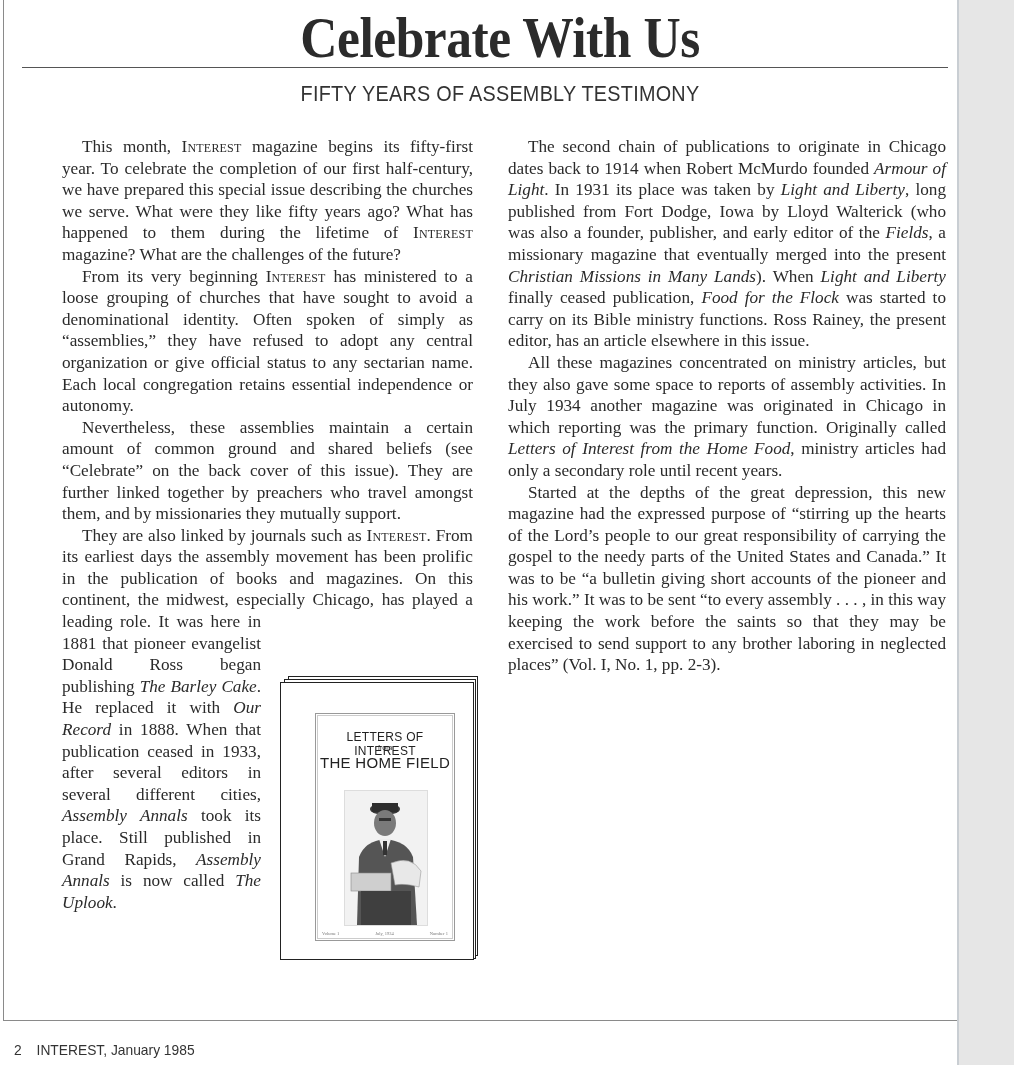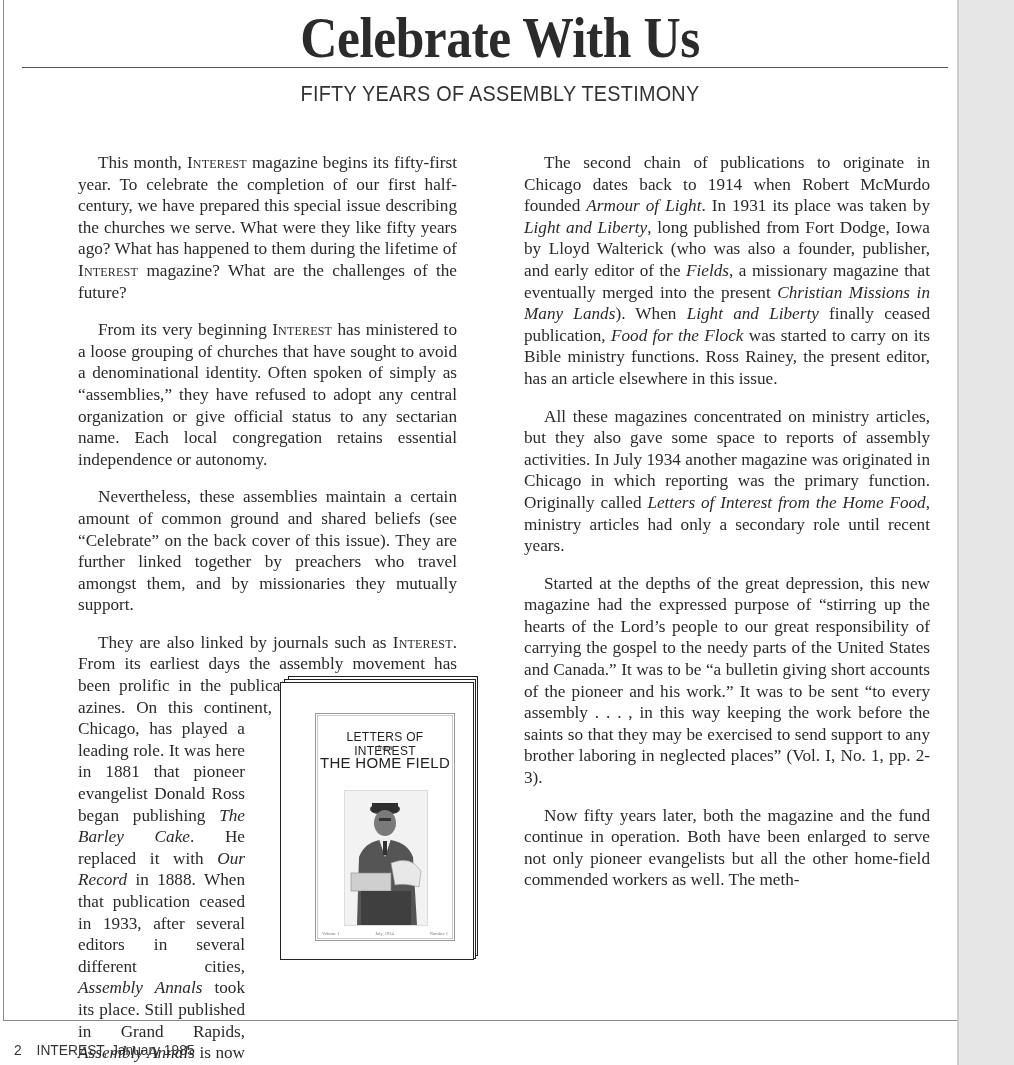--- a/index.html
+++ b/index.html
@@ -4,21 +4,21 @@
 <style>
   html, body { margin:0; padding:0; }
   body { width:1014px; height:1065px; position:relative; background:#ffffff; overflow:hidden; font-family:"Liberation Serif", "DejaVu Serif", serif; color:#2a2a2a; }
   .side-panel { position:absolute; left:957px; top:0; width:57px; height:1065px; background:#e6e6e6; border-left:2px solid #c9ced3; box-sizing:border-box; }
   .frame-left { position:absolute; left:3px; top:0; width:1px; height:1020px; background:#8a8a8a; }
   .frame-bottom { position:absolute; left:3px; top:1020px; width:954px; height:1px; background:#8a8a8a; }
   .title { position:absolute; left:0; width:1000px; top:6px; text-align:center; font-family:"Liberation Serif", "DejaVu Serif", serif; font-weight:bold; font-size:56px; letter-spacing:-0.5px; color:#2b2b2b; transform:scaleX(0.92); transform-origin:center; }
   .rule { position:absolute; left:22px; top:67px; width:926px; height:1px; background:#555; }
   .subtitle { position:absolute; left:0; width:1000px; top:81px; text-align:center; font-family:"Liberation Sans", "DejaVu Sans", sans-serif; font-weight:normal; font-size:22px; letter-spacing:0.3px; color:#333; transform:scaleX(0.9); transform-origin:center; }
   .col { position:absolute; top:136px; font-size:17.2px; line-height:21.6px; text-align:justify; color:#2a2a2a; }
-  .col p { margin:16px; text-indent:20px; }
+  .col p { margin:0; text-indent:20px; }
   .col-left { left:62px; width:411px; }
   .col-right { left:508px; width:438px; }
   .sc { font-variant:small-caps; letter-spacing:0.2px; }
   .wrap-float { float:right; width:206px; height:338px; margin:10px -6px 0 12px; }
   em, i { font-style:italic; }
   .footer { position:absolute; left:14px; top:1041px; font-family:"Liberation Sans", "DejaVu Sans", sans-serif; font-size:15px; color:#333; transform:scaleX(0.92); transform-origin:left; }
   .footer .pg { margin-right:12px; }
   
   .mag { position:absolute; left:280px; top:672px; width:200px; height:290px; }
   .mag .sheet { position:absolute; border:1.5px solid #222; background:#fff; }
@@ -45,21 +45,20 @@
   <p>This month, <span class="sc">Interest</span> magazine begins its fifty-first year. To celebrate the completion of our first half-century, we have prepared this special issue describ­ing the churches we serve. What were they like fifty years ago? What has happened to them during the lifetime of <span class="sc">Interest</span> magazine? What are the chal­lenges of the future?</p>
   <p>From its very beginning <span class="sc">Interest</span> has ministered to a loose grouping of churches that have sought to avoid a denominational identity. Often spoken of simply as “assemblies,” they have refused to adopt any central organization or give official status to any sectarian name. Each local congregation retains es­sential independence or autonomy.</p>
   <p>Nevertheless, these assemblies maintain a certain amount of common ground and shared beliefs (see “Celebrate” on the back cover of this issue). They are further linked together by preachers who travel amongst them, and by missionaries they mutually support.</p>
   <p>They are also linked by journals such as <span class="sc">Interest</span>. From its earliest days the assembly movement has been prolific in the publication of books and mag­azines. On this continent, the midwest, especially <span class="wrap-float"></span>Chicago, has played a leading role. It was here in 1881 that pioneer evan­gelist Donald Ross began publishing <em>The Barley Cake</em>. He replaced it with <em>Our Record</em> in 1888. When that publication ceased in 1933, after several editors in several different cities, <em>Assembly Annals</em> took its place. Still published in Grand Rapids, <em>Assembly Annals</em> is now called <em>The Uplook</em>.</p>
 </div>
 
 <div class="col col-right">
   <p>The second chain of publications to originate in Chicago dates back to 1914 when Robert McMurdo founded <em>Armour of Light</em>. In 1931 its place was taken by <em>Light and Liberty</em>, long published from Fort Dodge, Iowa by Lloyd Walterick (who was also a founder, publisher, and early editor of the <em>Fields</em>, a missionary magazine that eventually merged into the present <em>Christian Missions in Many Lands</em>). When <em>Light and Liberty</em> finally ceased publication, <em>Food for the Flock</em> was started to carry on its Bible ministry functions. Ross Rainey, the present editor, has an article elsewhere in this issue.</p>
   <p>All these magazines concentrated on ministry ar­ticles, but they also gave some space to reports of assembly activities. In July 1934 another magazine was originated in Chicago in which reporting was the primary function. Originally called <em>Letters of In­terest from the Home Food</em>, ministry articles had only a secondary role until recent years.</p>
   <p>Started at the depths of the great depression, this new magazine had the expressed purpose of “stir­ring up the hearts of the Lord’s people to our great responsibility of carrying the gospel to the needy parts of the United States and Canada.” It was to be “a bulletin giving short accounts of the pioneer and his work.” It was to be sent “to every assembly . . . , in this way keeping the work before the saints so that they may be exercised to send support to any brother laboring in neglected places” (Vol. I, No. 1, pp. 2-3).</p>
-  <p>Now fifty years later, both the magazine and the fund continue in operation. Both have been enlarged to serve not only pioneer evangelists but all the other home-field commended workers as well. The meth-</p>
 </div>
 
 <div class="mag">
   <div class="sheet" style="left:8px; top:4px; width:188px; height:278px; border-width:1px;"></div>
   <div class="sheet" style="left:4px; top:7px; width:190px; height:278px; border-width:1px;"></div>
   <div class="sheet" style="left:0; top:10px; width:192px; height:276px;">
     <div class="cover">
       <div class="cover-title ct1">LETTERS OF INTEREST</div>
       <div class="cover-title ct2">from</div>
       <div class="cover-title ct3">THE HOME FIELD</div>

